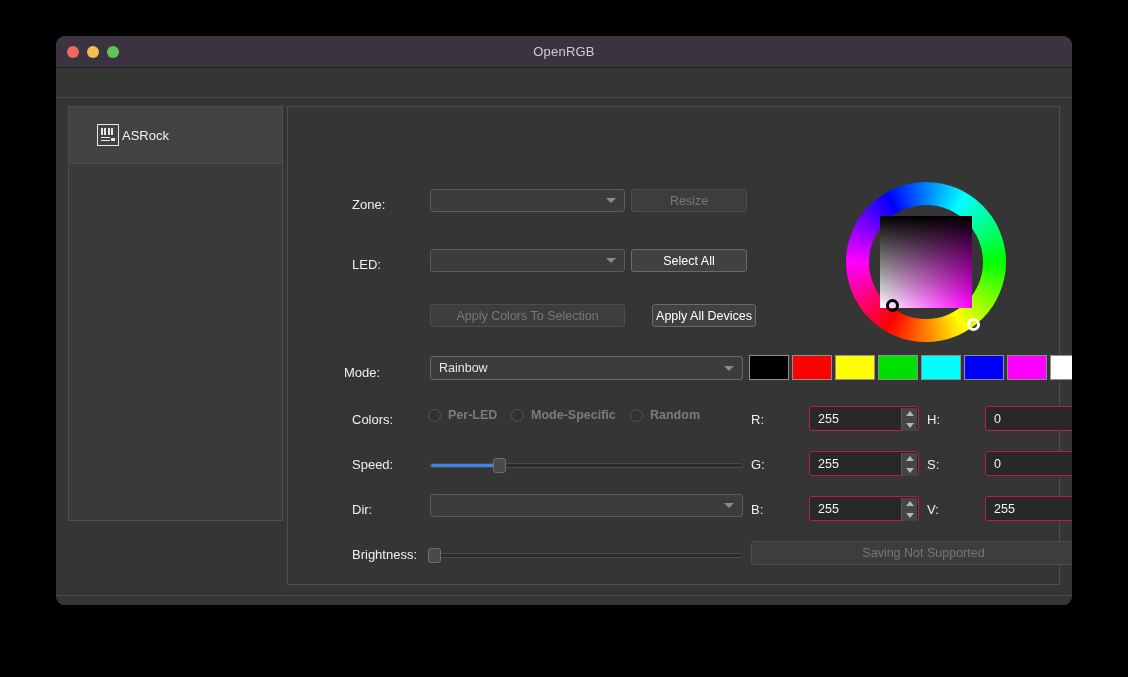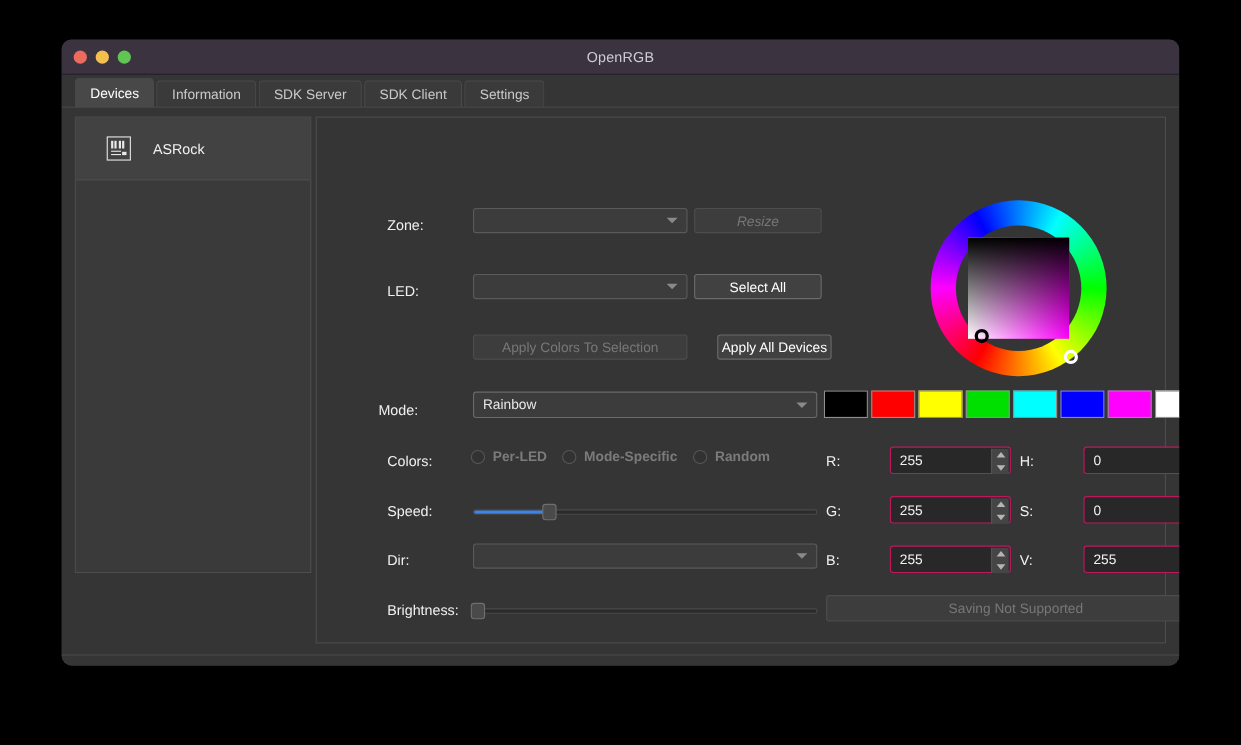--- a/index.html
+++ b/index.html
@@ -110,21 +110,21 @@
     background: #424242;
     border-bottom: 1px solid #4d4d4d;
     display: flex;
     align-items: center;
     padding-left: 28px;
     box-sizing: border-box;
   }
   .device-label {
     font-size: 13px;
     color: #f0f0f0;
-    margin-left: 20px;
+    margin-left: 3px;
   }
   .mb-icon {
     width: 22px; height: 22px;
     border: 1.6px solid #e8e8e8;
     box-sizing: border-box;
     position: relative;
   }
   .mb-icon i { position: absolute; background: #e8e8e8; display: block; }
   .mb-i1 { left: 2.5px; top: 3px; width: 2px; height: 7px; }
   .mb-i2 { left: 6px;  top: 3px; width: 2px; height: 7px; }
@@ -321,27 +321,20 @@
 
   <div id="titlebar">
     <div id="traffic">
       <div class="tl red"></div>
       <div class="tl yellow"></div>
       <div class="tl green"></div>
     </div>
     <div id="win-title">OpenRGB</div>
   </div>
 
-  <div id="tabbar">
-    <div class="tab active">Devices</div>
-    <div class="tab">Information</div>
-    <div class="tab">SDK Server</div>
-    <div class="tab">SDK Client</div>
-    <div class="tab">Settings</div>
-  </div>
   <div id="tab-underline"></div>
 
   <div id="body">
 
     <div id="device-panel">
       <div class="device-row">
         <div class="mb-icon">
           <i class="mb-i1"></i>
             <i class="mb-i2"></i>
             <i class="mb-i3"></i>
@@ -353,21 +346,21 @@
         <span class="device-label">ASRock</span>
       </div>
     </div>
 
     <div id="settings-panel">
 
       <span class="row-label" style="left:64px; top:90px;">Zone:</span>
       <div class="combo empty" style="left:142px; top:82px; width:195px; height:23px;">
         <span class="arrow"></span>
       </div>
-      <div class="btn disabled" style="left:343px; top:82px; width:116px; height:23px;font-style:italic;">Resize</div>
+      <div class="btn disabled" style="left:343px; top:82px; width:116px; height:23px;">Resize</div>
 
       <span class="row-label" style="left:64px; top:150px;">LED:</span>
       <div class="combo empty" style="left:142px; top:142px; width:195px; height:23px;">
         <span class="arrow"></span>
       </div>
       <div class="btn strong" style="left:343px; top:142px; width:116px; height:23px;">Select All</div>
 
       <div class="btn disabled" style="left:142px; top:197px; width:195px; height:23px;">Apply Colors To Selection</div>
       <div class="btn strong" style="left:364px; top:197px; width:104px; height:23px;">Apply All Devices</div>
 

